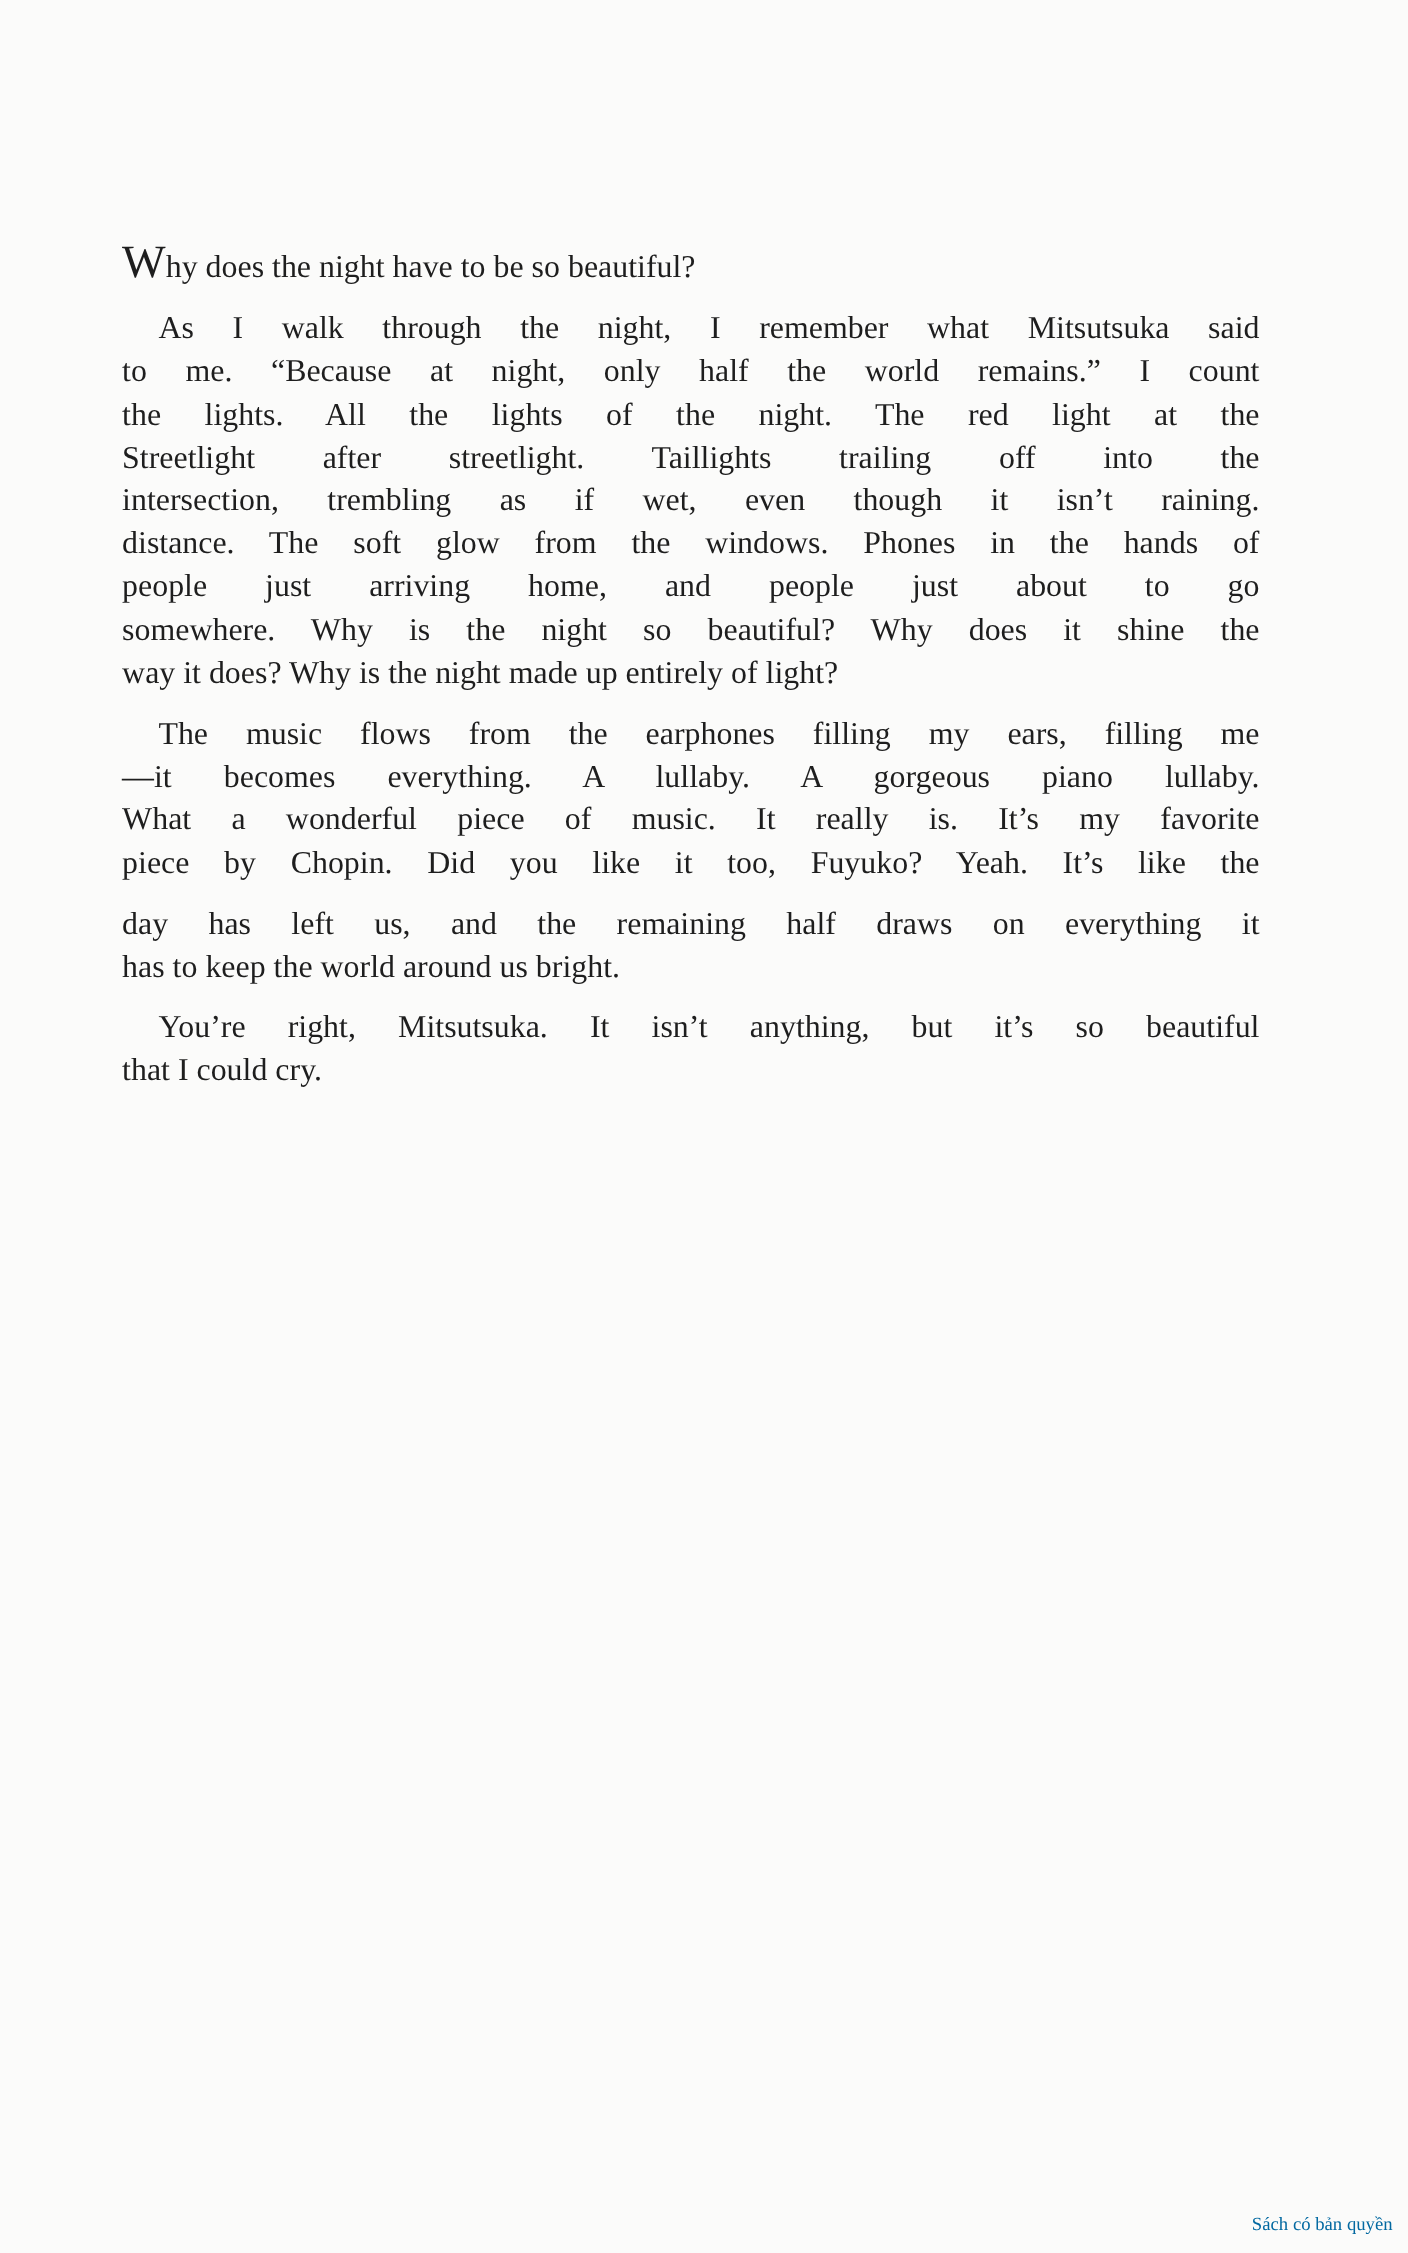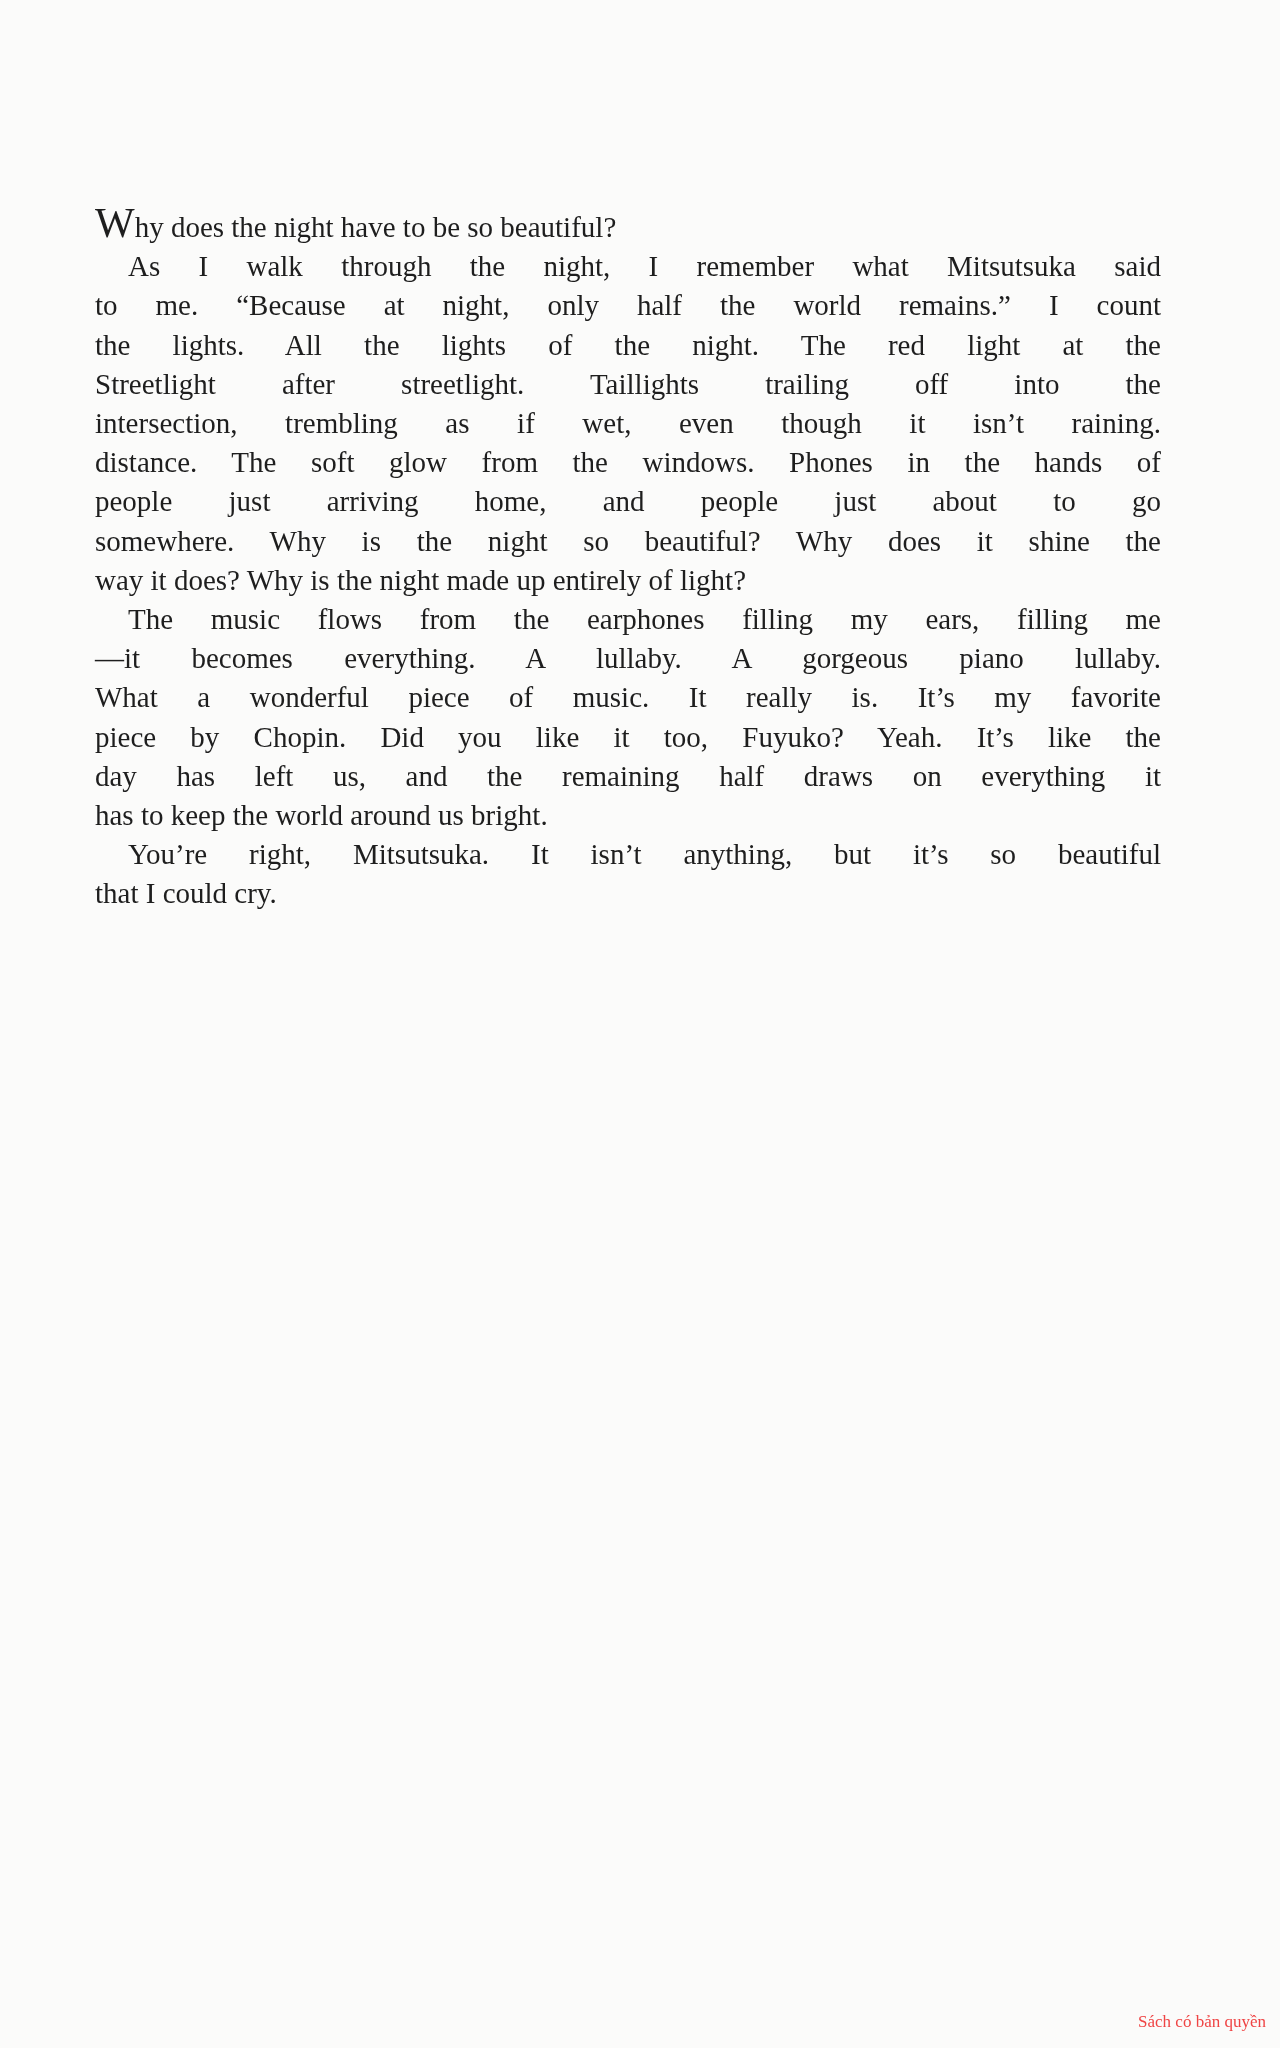--- a/index.html
+++ b/index.html
@@ -22,21 +22,21 @@
   }
   .text-block {
     position: absolute;
     left: 95px;
     top: 202px;
     width: 1066px;
     font-size: 29px;
     line-height: 39.2px;
   }
   .para {
-    margin: 0;
+    margin: 16px;
     padding: 0;
   }
   .line {
     text-align: justify;
     text-align-last: justify;
     white-space: normal;
   }
   .line.last {
     text-align-last: left;
   }
@@ -45,21 +45,21 @@
   }
   .lead {
     font-size: 42px;
     line-height: 1;
   }
   .watermark {
     position: absolute;
     right: 14px;
     bottom: 16px;
     font-size: 17px;
-    color: #ef4444;
+    color: #0369a1;
     font-family: "Liberation Serif", "DejaVu Serif", serif;
     text-align: right;
   }
 </style>
 </head>
 <body>
 
 <div class="page">
   <div class="text-block">
 

